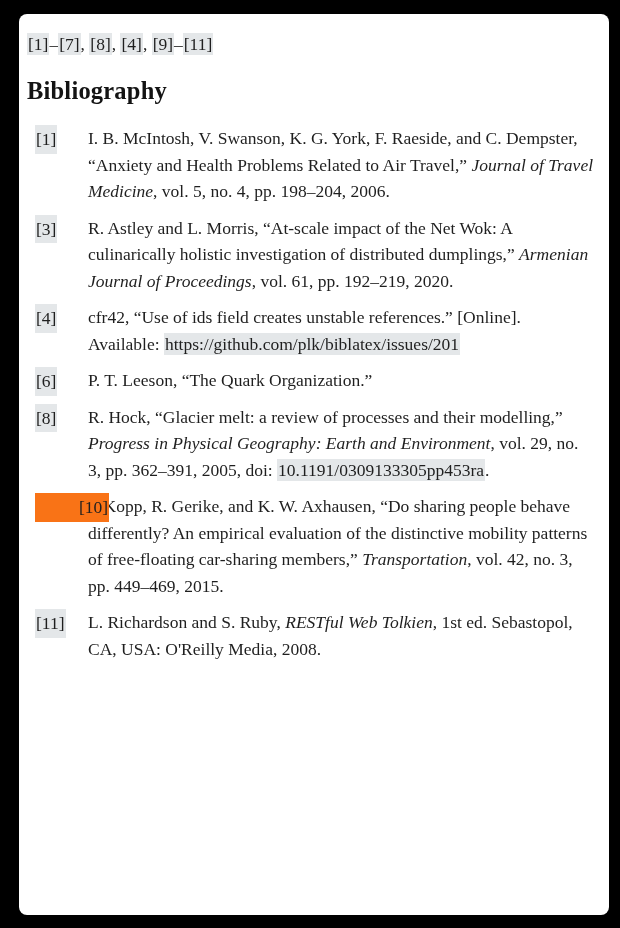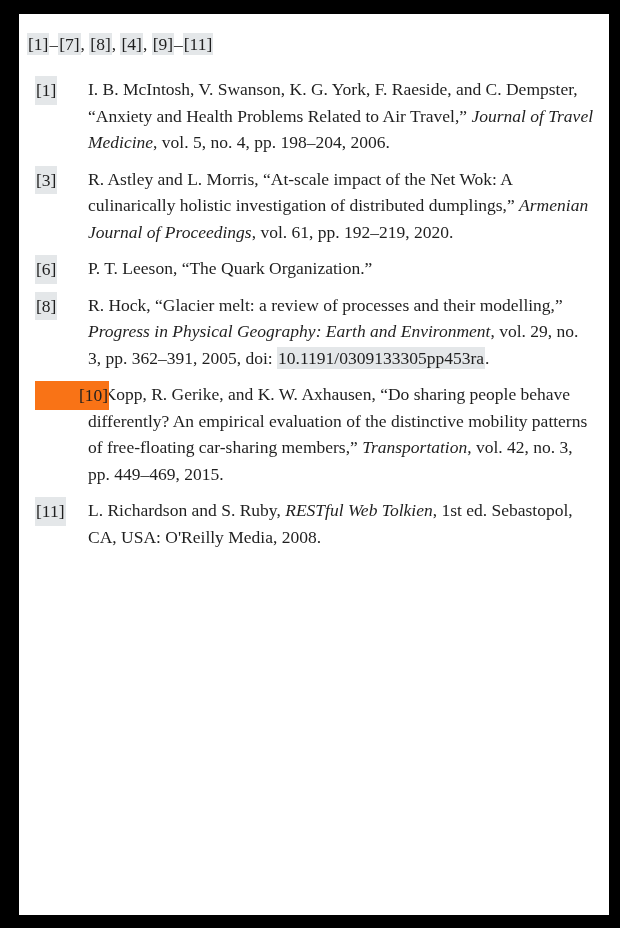--- a/index.html
+++ b/index.html
@@ -13,20 +13,21 @@
   }
   .paper {
     position: absolute;
     left: 19px;
     top: 14px;
     width: 590px;
     height: 901px;
     background: #ffffff;
     color: #1f1f1f;
     box-sizing: border-box;
+    border-radius: 8px;
   }
   .content {
     padding: 13px 16px 0 8px;
   }
   .citations {
     margin: 4px 0 0 0;
     font-size: 17.5px;
     line-height: 26px;
     white-space: nowrap;
   }
@@ -60,25 +61,26 @@
     -webkit-box-decoration-break: clone;
   }
   i { font-style: italic; }
 </style>
 </head>
 <body style="background: rgb(0, 0, 0);">
 
 <div class="paper" style="background: rgb(255, 255, 255); color: rgb(31, 31, 31);">
   <div class="content">
     <p class="citations"><span class="hl" style="background-color: rgb(228, 231, 233);">[1]</span><span>–</span><span class="hl" style="background-color: rgb(228, 231, 233);">[7]</span><span>, </span><span class="hl" style="background-color: rgb(228, 231, 233);">[8]</span><span>, </span><span class="hl" style="background-color: rgb(228, 231, 233);">[4]</span><span>, </span><span class="hl" style="background-color: rgb(228, 231, 233);">[9]</span><span>–</span><span class="hl" style="background-color: rgb(228, 231, 233);">[11]</span></p>
+    <h1 class="heading">Bibliography</h1>
     <div class="ref-list">
         <div class="ref-entry"><span class="ref-label hl" style="background-color: rgb(228, 231, 233);">[1]</span><span><span>I. B. McIntosh, V. Swanson, K. G. York, F. Raeside, and C. Dempster, “Anxiety and Health Problems Related to Air Travel,” </span><i>Journal of Travel Medicine</i><span>, vol. 5, no. 4, pp. 198–204, 2006.</span></span></div>
         <div class="ref-entry"><span class="ref-label hl" style="background-color: rgb(228, 231, 233);">[2]</span></div>
         <div class="ref-entry"><span class="ref-label hl" style="background-color: rgb(228, 231, 233);">[3]</span><span><span>R. Astley and L. Morris, “At-scale impact of the Net Wok: A culinarically holistic investigation of distributed dumplings,” </span><i>Armenian Journal of Proceedings</i><span>, vol. 61, pp. 192–219, 2020.</span></span></div>
-        <div class="ref-entry"><span class="ref-label hl" style="background-color: rgb(228, 231, 233);">[4]</span></div>
+        <div class="ref-entry"><span class="ref-label hl" style="background-color: rgb(228, 231, 233);">[4]</span><span><span>cfr42, “Use of ids field creates unstable references.” [Online]. Available: </span><span class="hl" style="background-color: rgb(228, 231, 233);">https://github.com/plk/biblatex/issues/201</span></span></div>
         <div class="ref-entry"><span class="ref-label hl" style="background-color: rgb(228, 231, 233);">[5]</span></div>
         <div class="ref-entry"><span class="ref-label hl" style="background-color: rgb(228, 231, 233);">[6]</span><span><span>P. T. Leeson, “The Quark Organization.”</span></span></div>
         <div class="ref-entry"><span class="ref-label hl" style="background-color: rgb(228, 231, 233);">[7]</span></div>
         <div class="ref-entry"><span class="ref-label hl" style="background-color: rgb(228, 231, 233);">[8]</span><span><span>R. Hock, “Glacier melt: a review of processes and their modelling,” </span><i>Progress in Physical Geography: Earth and Environment</i><span>, vol. 29, no. 3, pp. 362–391, 2005, doi: </span><span class="hl" style="background-color: rgb(228, 231, 233);">10.1191/0309133305pp453ra</span><span>.</span></span></div>
         <div class="ref-entry"><span class="ref-label hl" style="background-color: rgb(228, 231, 233);">[9]</span></div>
         <div class="ref-entry"><span class="ref-label hl" style="background-color: #f97316; padding-left: 44px;">[10]</span><span><span>J. Kopp, R. Gerike, and K. W. Axhausen, “Do sharing people behave differently? An empirical evaluation of the distinctive mobility patterns of free-floating car-sharing members,” </span><i>Transportation</i><span>, vol. 42, no. 3, pp. 449–469, 2015.</span></span></div>
         <div class="ref-entry"><span class="ref-label hl" style="background-color: rgb(228, 231, 233);">[11]</span><span><span>L. Richardson and S. Ruby, </span><i>RESTful Web Tolkien</i><span>, 1st ed. Sebastopol, CA, USA: O'Reilly Media, 2008.</span></span></div>
       </div>
   </div>
 </div>

